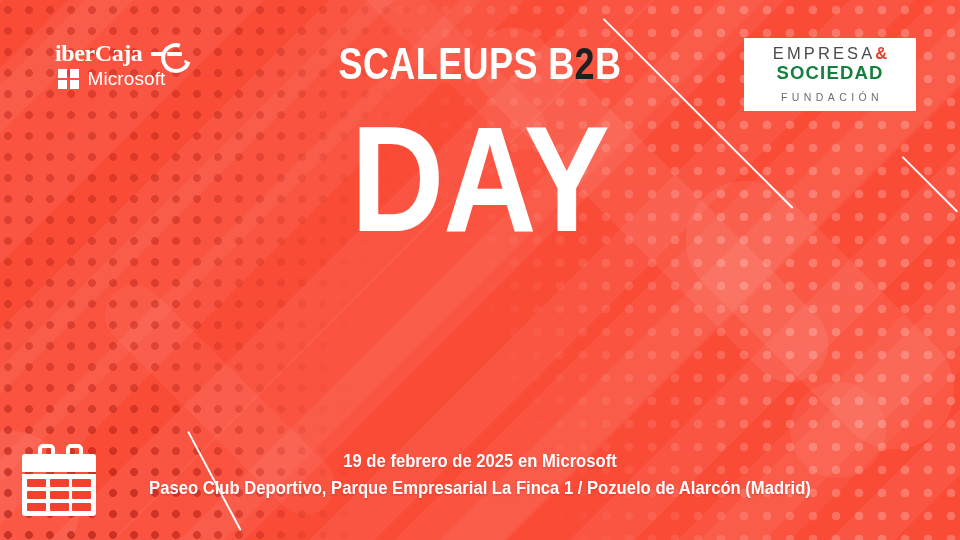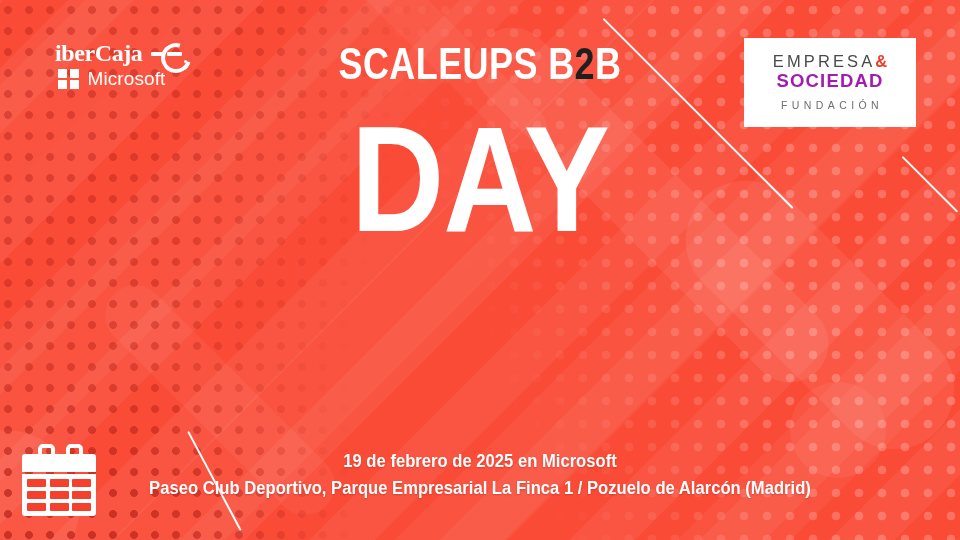--- a/index.html
+++ b/index.html
@@ -94,26 +94,26 @@
   }
   .ibercaja-mark .etail{position:absolute;left:16px;top:9px;width:15px;height:4.5px;background:#fff;border-radius:1px;}
   .ibercaja-mark .dot{position:absolute;right:0;bottom:2px;width:3px;height:3px;background:#fff;border-radius:50%;}
 
   .logo-microsoft{position:absolute;left:58px;top:68px;display:flex;align-items:center;gap:9px;}
   .ms-grid{display:grid;grid-template-columns:9px 9px;grid-template-rows:9px 9px;gap:2.5px;}
   .ms-grid i{display:block;background:#fff;}
   .ms-word{color:#fff;font-size:19px;font-weight:400;font-family:"Liberation Sans", sans-serif;letter-spacing:0.1px;}
 
   .logo-fundacion{
-    position:absolute;left:744px;top:38px;width:172px;height:89px;background:#fff;
+    position:absolute;left:744px;top:38px;width:172px;height:73px;background:#fff;
     display:flex;flex-direction:column;align-items:center;justify-content:center;
   }
   .fund-l1{font-size:16.5px;letter-spacing:3.1px;color:#4a4a4a;font-weight:400;line-height:1.08;font-family:"Liberation Sans", sans-serif;}
   .fund-l1 b{color:#E8402A;font-weight:700;letter-spacing:0;}
-  .fund-l2{font-size:18.5px;letter-spacing:1.2px;color:#a21caf;font-weight:700;line-height:1.12;font-family:"Liberation Sans", sans-serif;}
+  .fund-l2{font-size:18.5px;letter-spacing:1.2px;color:#15803d;font-weight:700;line-height:1.12;font-family:"Liberation Sans", sans-serif;}
   .fund-l3{font-size:10.5px;letter-spacing:4.4px;color:#6e6e6e;font-weight:400;line-height:1.2;margin-top:7px;padding-left:4px;font-family:"Liberation Sans", sans-serif;}
 
   .title-scaleups{
     position:absolute;left:0;right:0;top:38px;text-align:center;
     color:#fff;font-weight:700;font-size:45px;letter-spacing:0.5px;
     transform:scaleX(0.80);
     font-family:"Liberation Sans", sans-serif;
   }
   .title-scaleups .two{color:#1f1f1f;}
 

